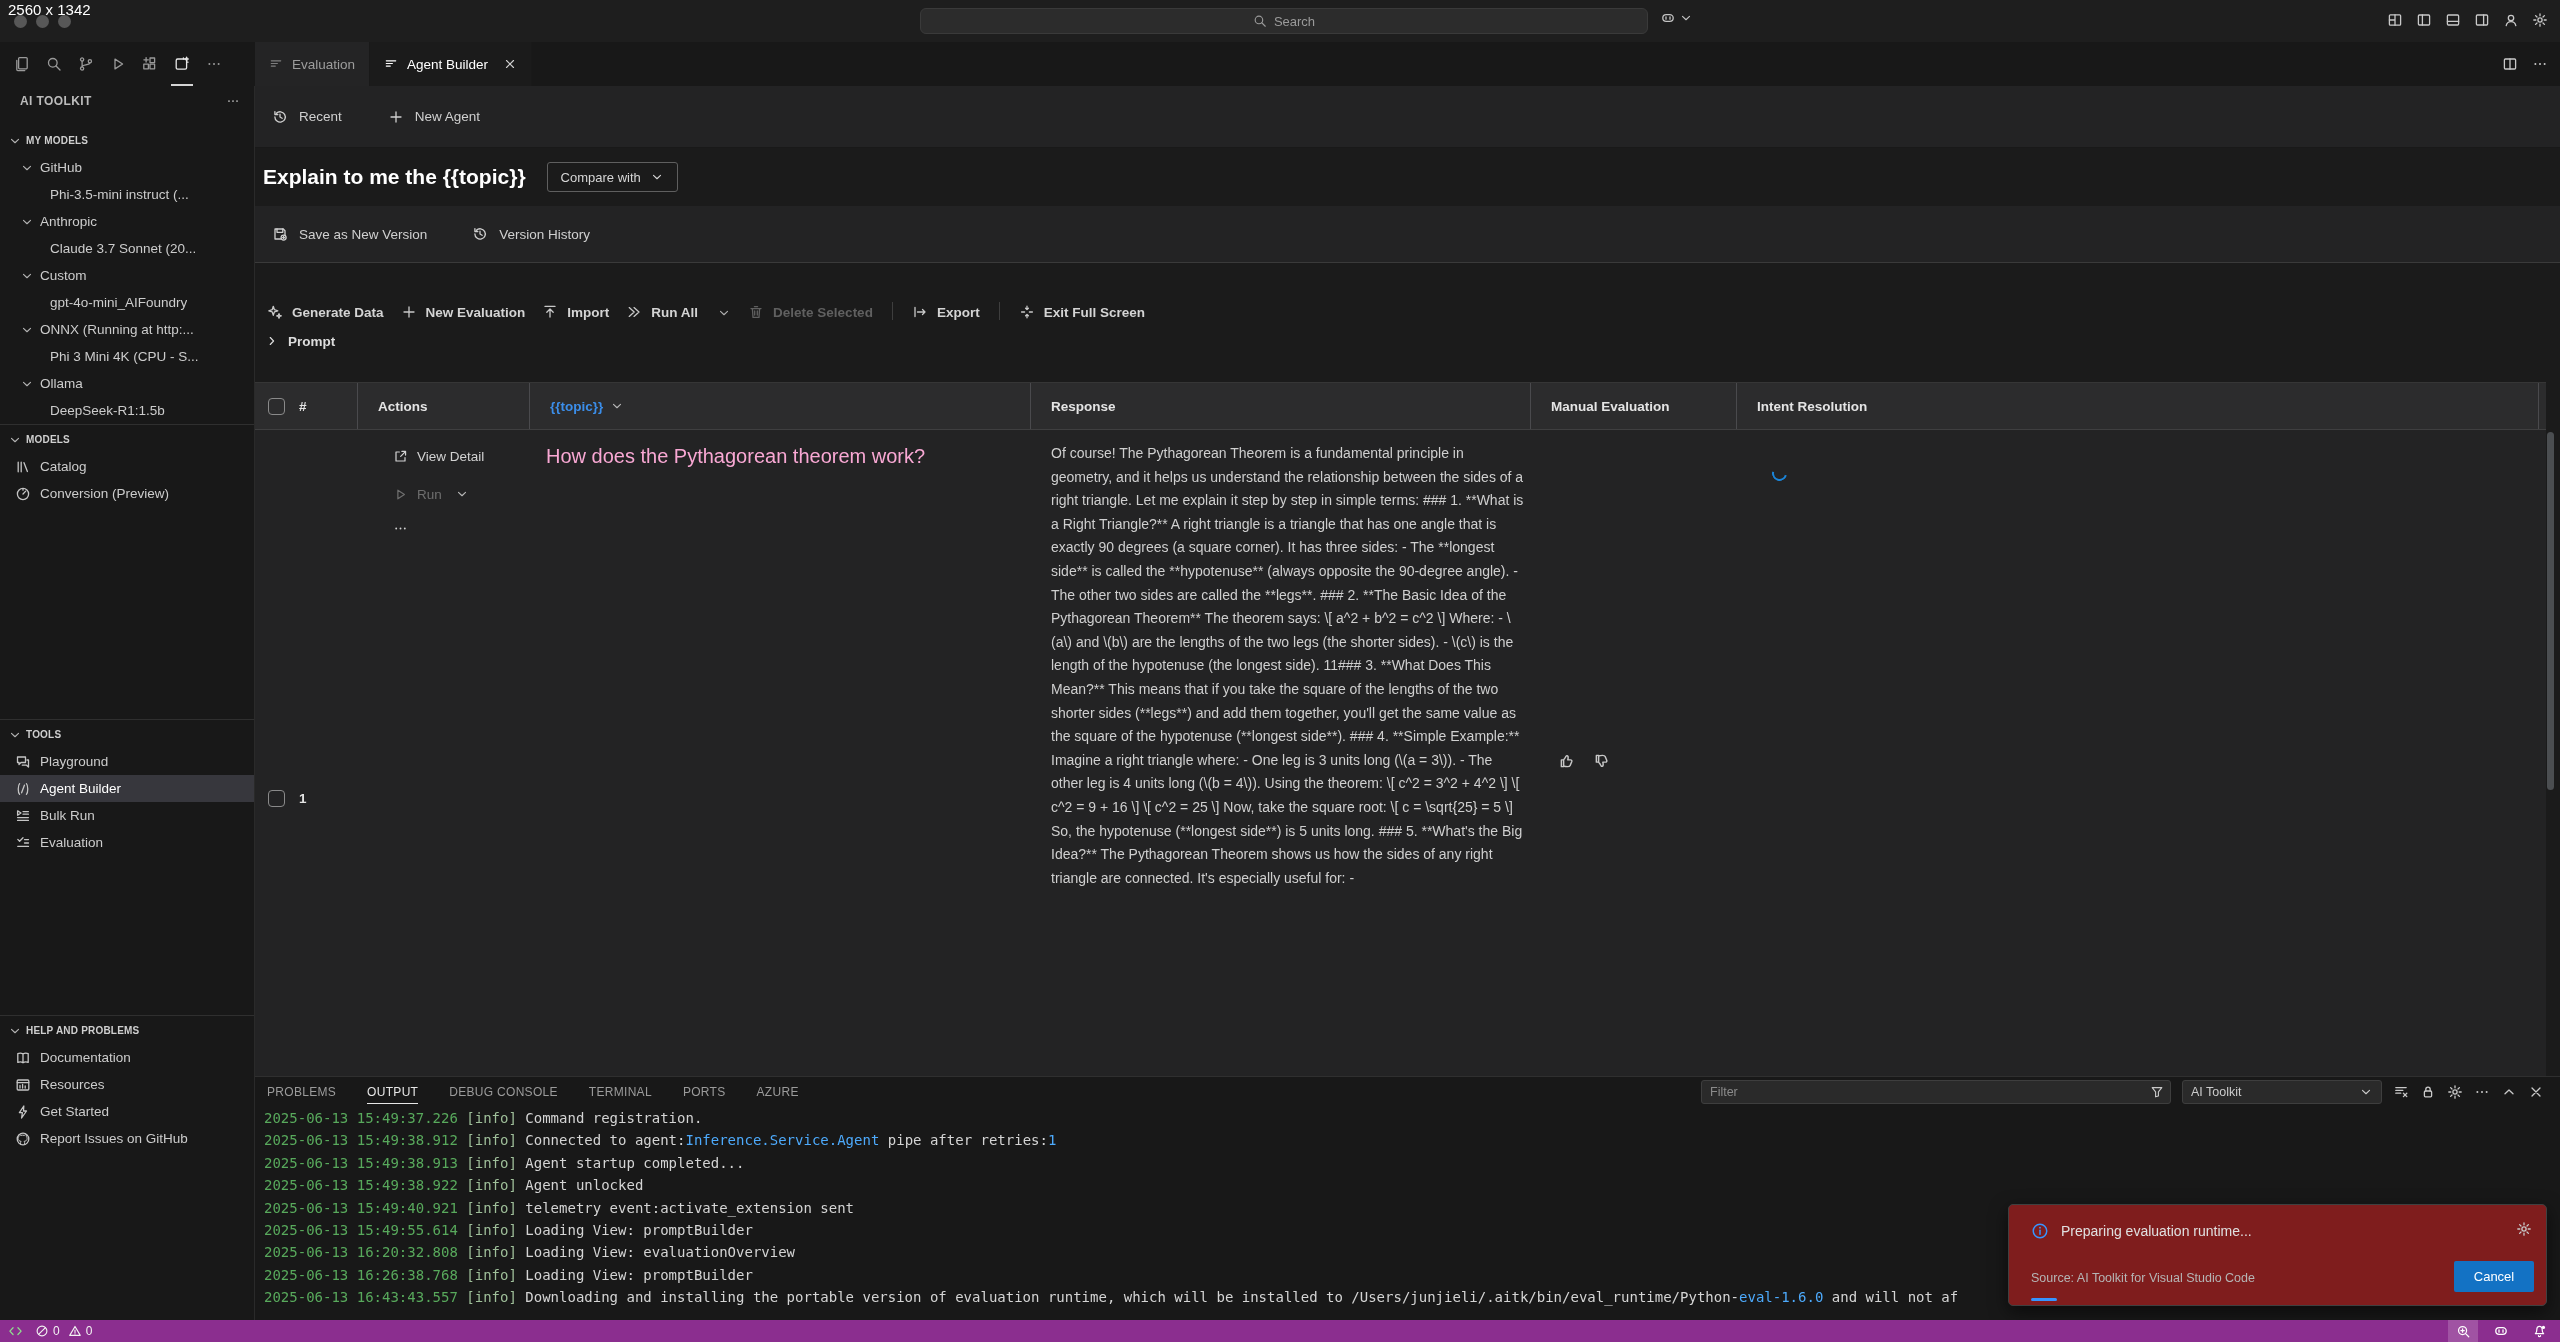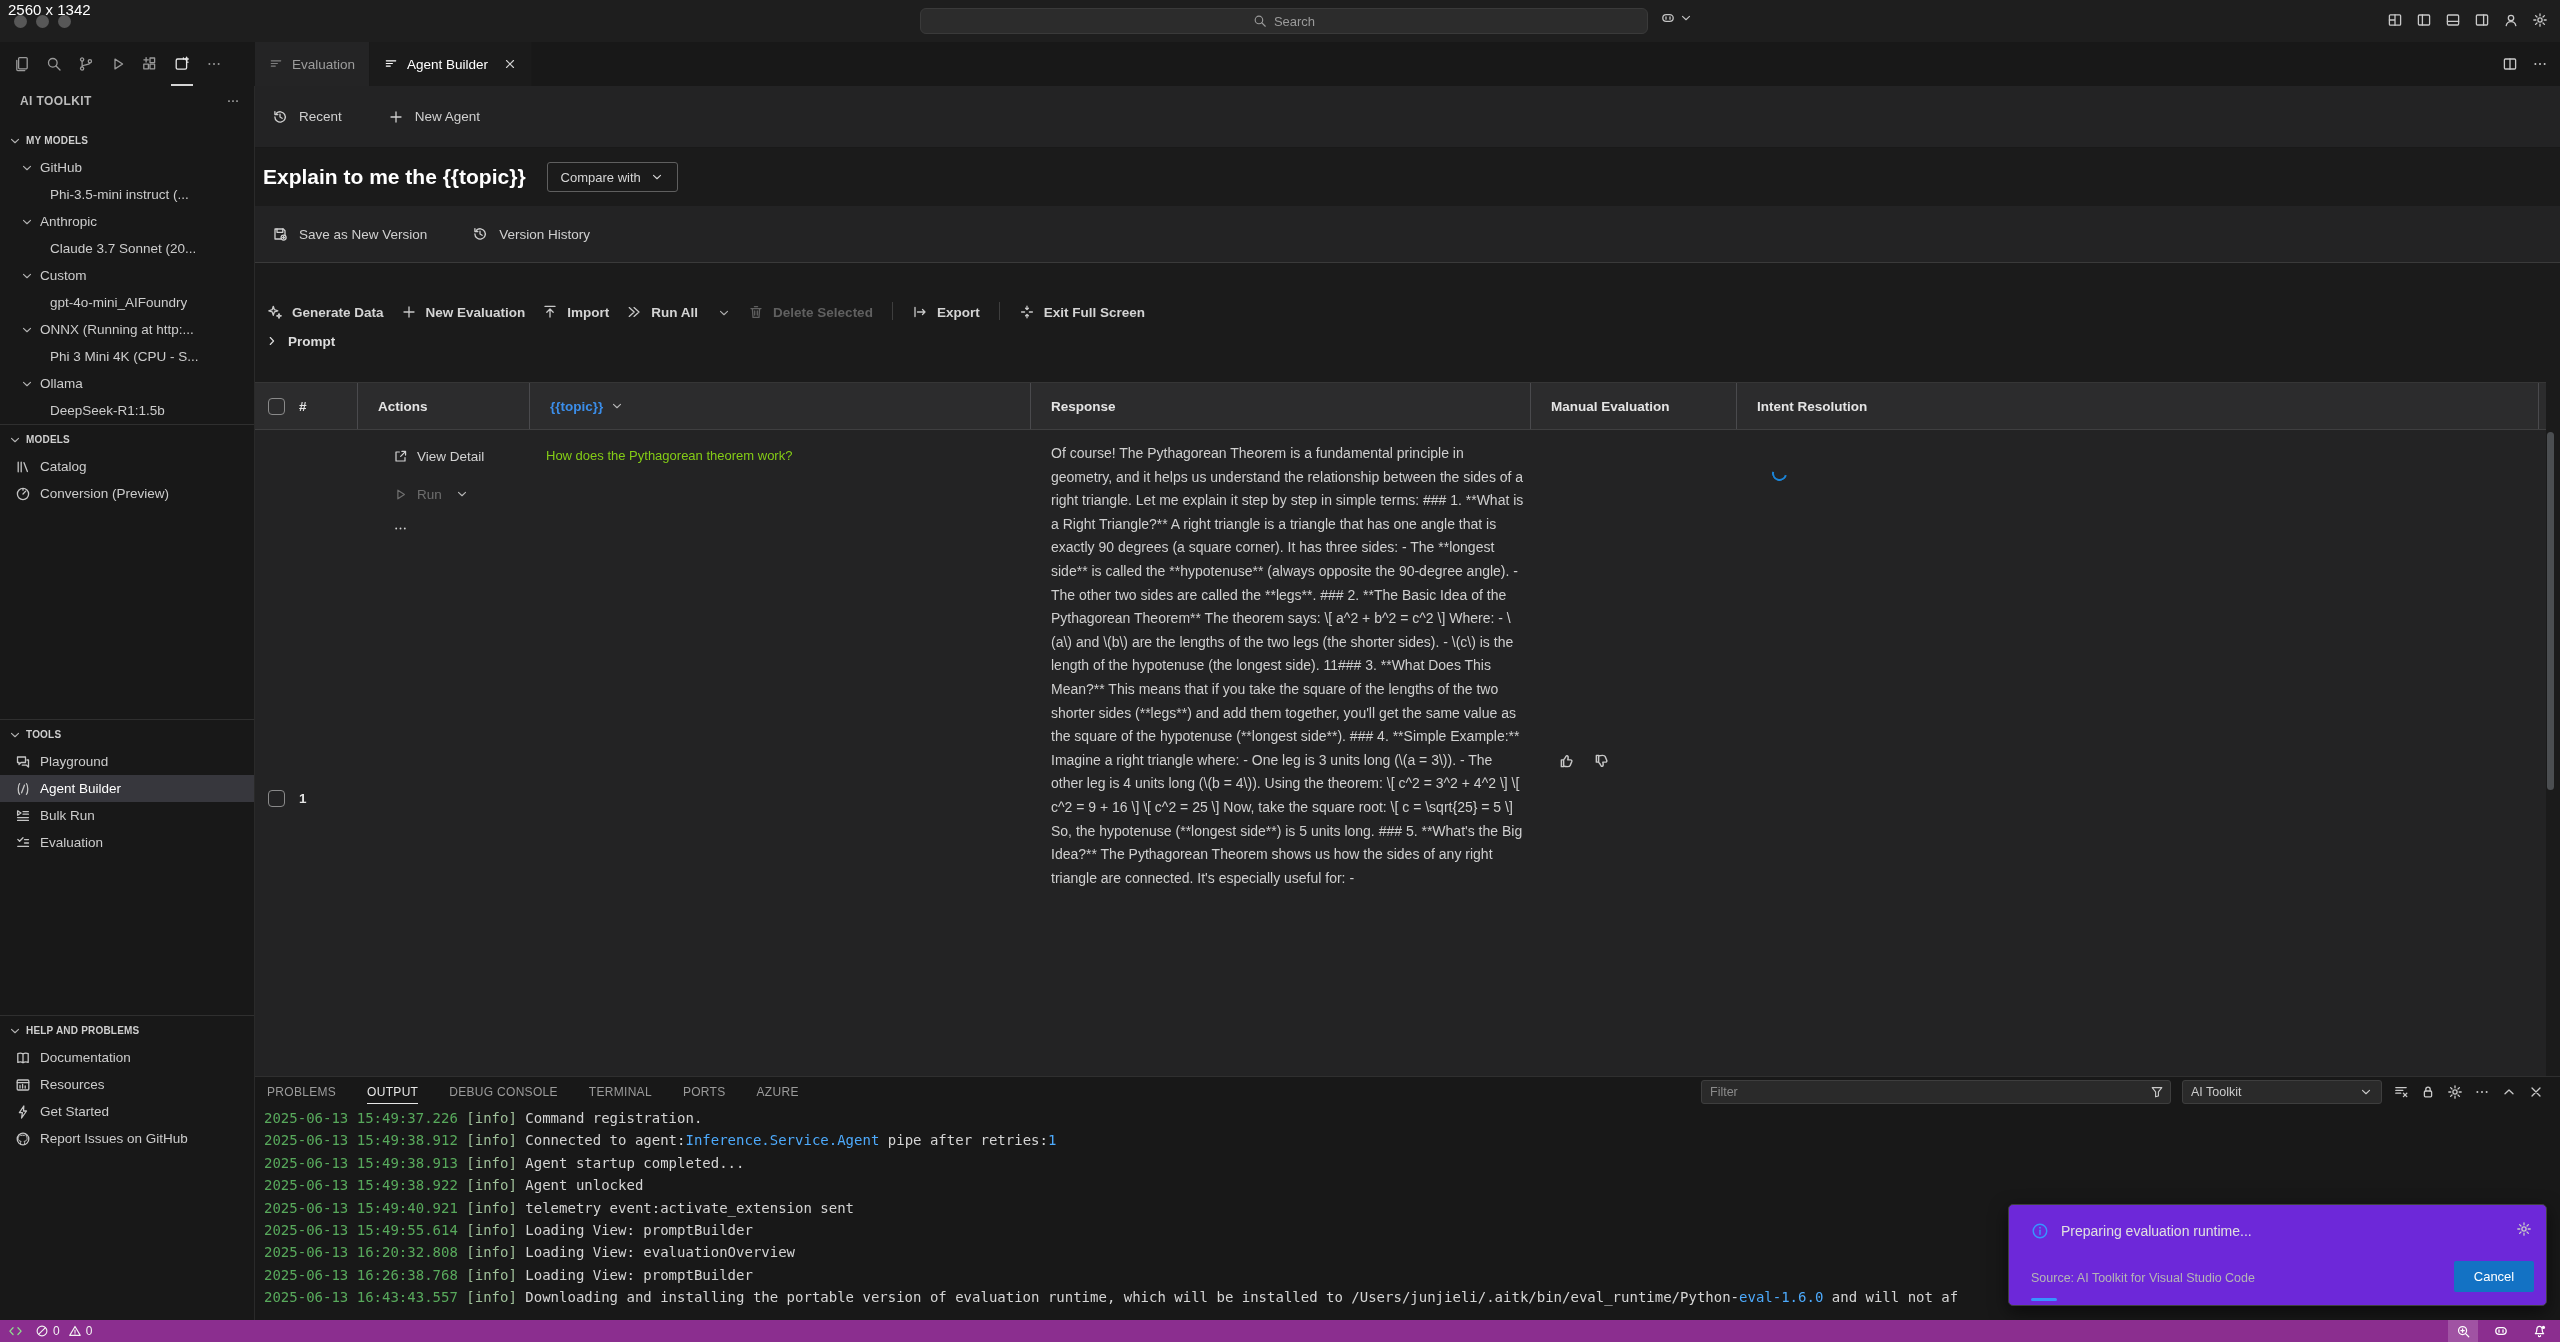--- a/index.html
+++ b/index.html
@@ -77,21 +77,21 @@
   .gh-chev{color:#b9b9b9;margin-left:7px;}
   .c0{width:92px}.c1{width:172px}.c2{width:501px}.c3{width:500px}.c4{width:206px}.c5{width:803px}
   .grid-body{position:absolute;left:255px;top:430px;width:2291px;height:646px;background:#232324;display:flex;padding-left:10px;box-sizing:border-box;}
   .bcell{box-sizing:border-box;overflow:hidden;}
   .cbx{width:17px;height:17px;border:1.5px solid #8a8a8a;border-radius:4px;background:transparent;box-sizing:border-box;flex:none;}
   .rownum{display:flex;align-items:center;gap:14px;padding-left:3px;margin-top:360px;color:#e3e3e3;font-size:13.5px;font-weight:600;}
   .actions-cell{padding:14px 0 0 36px;display:flex;flex-direction:column;}
   .act-link{display:flex;align-items:center;gap:9px;color:#d2d2d2;font-size:13.5px;height:24px;margin-bottom:14px;}
   .act-link.disabled{color:#6e6e6e;}
   .act-link.disabled .ic{color:#6e6e6e;}
-  .topic-cell{padding:15px 18px 0 17px;color:#84cc16;font-size:13px;font-weight:500;line-height:22px;}
+  .topic-cell{padding:15px 18px 0 17px;color:#f9a8d4;font-size:20px;font-weight:500;line-height:22px;}
   .resp-cell{padding:12px 2px 0 21px;color:#cfcfcf;font-size:14px;line-height:23.6px;}
   .manual-cell{padding:16px 0 0 28px;display:flex;gap:17px;color:#c8c8c8;}
   .intent-cell{padding:36px 0 0 36px;}
   .spinner{width:15px;height:15px;border-radius:50%;border:2.5px solid transparent;border-top-color:#1a84d8;border-right-color:#1a84d8;transform:rotate(150deg);box-sizing:border-box;}
   .vscroll{position:absolute;left:2547px;top:432px;width:7px;height:358px;background:#4b4e51;border-radius:4px;}
 
   
   .panel{position:absolute;left:255px;top:1076px;right:0;height:244px;background:#181818;border-top:1px solid #2f2f2f;box-sizing:border-box;}
   .ptabs{display:flex;align-items:center;height:30px;padding-left:12px;}
   .ptab{margin-right:31px;font-size:12px;letter-spacing:.3px;color:#9b9b9b;height:30px;display:flex;align-items:center;position:relative;}
@@ -107,21 +107,21 @@
     display:flex;align-items:center;justify-content:space-between;padding:0 8px;box-sizing:border-box;}
   .picon{color:#c9c9c9;}
   .logs{position:absolute;left:9px;top:30px;right:0;bottom:0;overflow:hidden;font-family:"DejaVu Sans Mono","Liberation Mono",monospace;
     font-size:14px;line-height:22.4px;white-space:pre;}
   .lg-ts{color:#58a95c;}
   .lg-lv{color:#9fbf9a;}
   .lg-msg{color:#d4d4d4;}
   .lg-hl{color:#4daafc;}
 
   
-  .toast{position:absolute;left:2008px;top:1204px;width:539px;height:102px;background:#6d28d9;border:1px solid #404040;border-radius:5px;
+  .toast{position:absolute;left:2008px;top:1204px;width:539px;height:102px;background:#7f1d1d;border:1px solid #404040;border-radius:5px;
     box-shadow:0 6px 18px rgba(0,0,0,.55);z-index:60;box-sizing:border-box;}
   .toast-title{position:absolute;left:22px;top:17px;display:flex;align-items:center;gap:12px;color:#e0e0e0;font-size:14px;}
   .toast-title .ic{color:#3794ff;}
   .toast-gear{position:absolute;right:14px;top:16px;color:#c9c9c9;}
   .toast-src{position:absolute;left:22px;top:66px;color:#b5b5b5;font-size:12.5px;}
   .toast-cancel{position:absolute;right:12px;top:56px;width:80px;height:31px;background:#1372c4;border:none;border-radius:2px;
     color:#fff;font-size:13px;font-family:inherit;}
   .toast-progress{position:absolute;left:22px;bottom:4px;width:26px;height:3px;background:#3794ff;border-radius:2px;}
 
   

